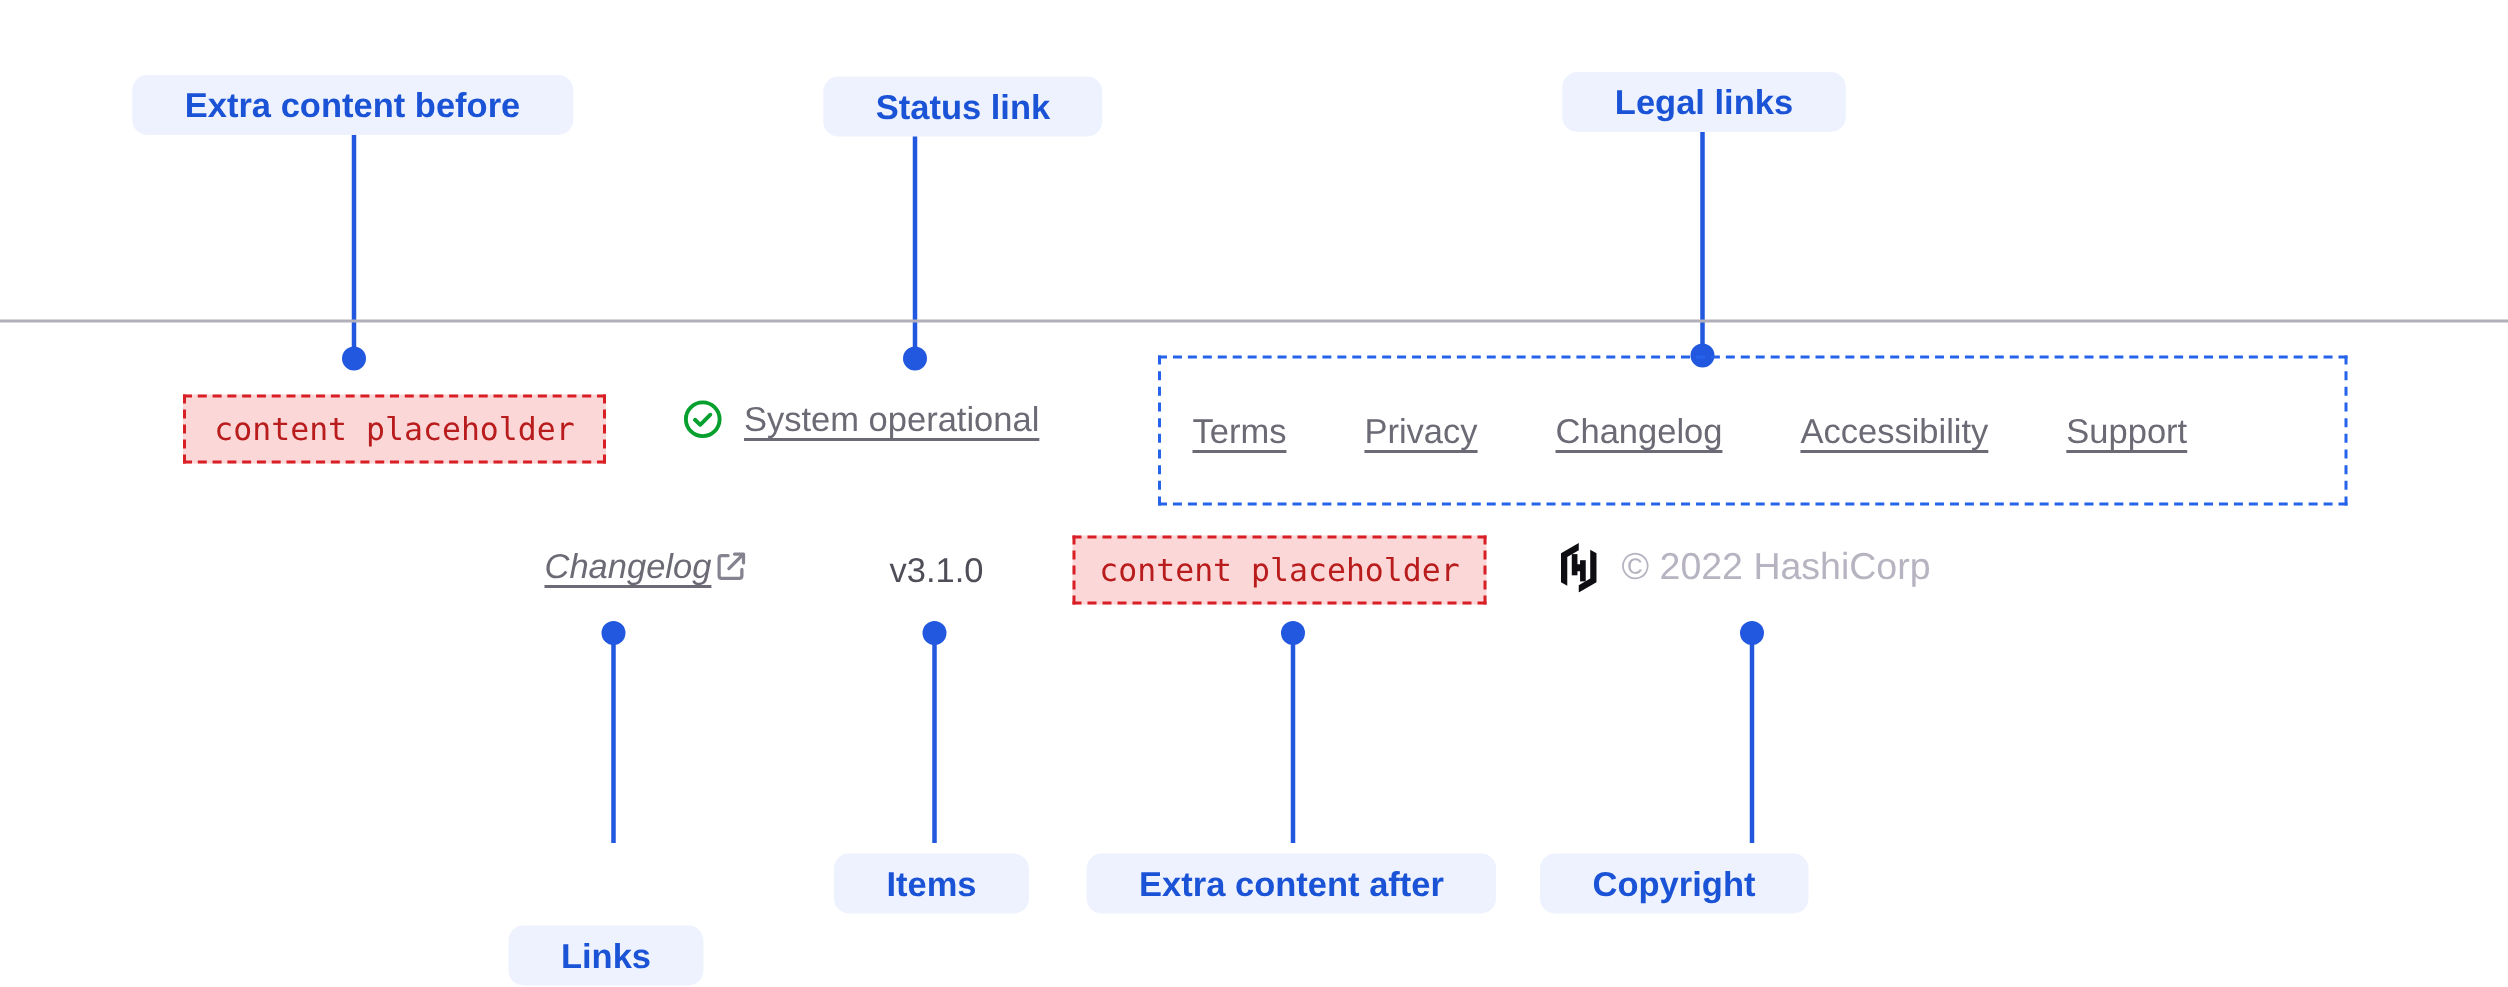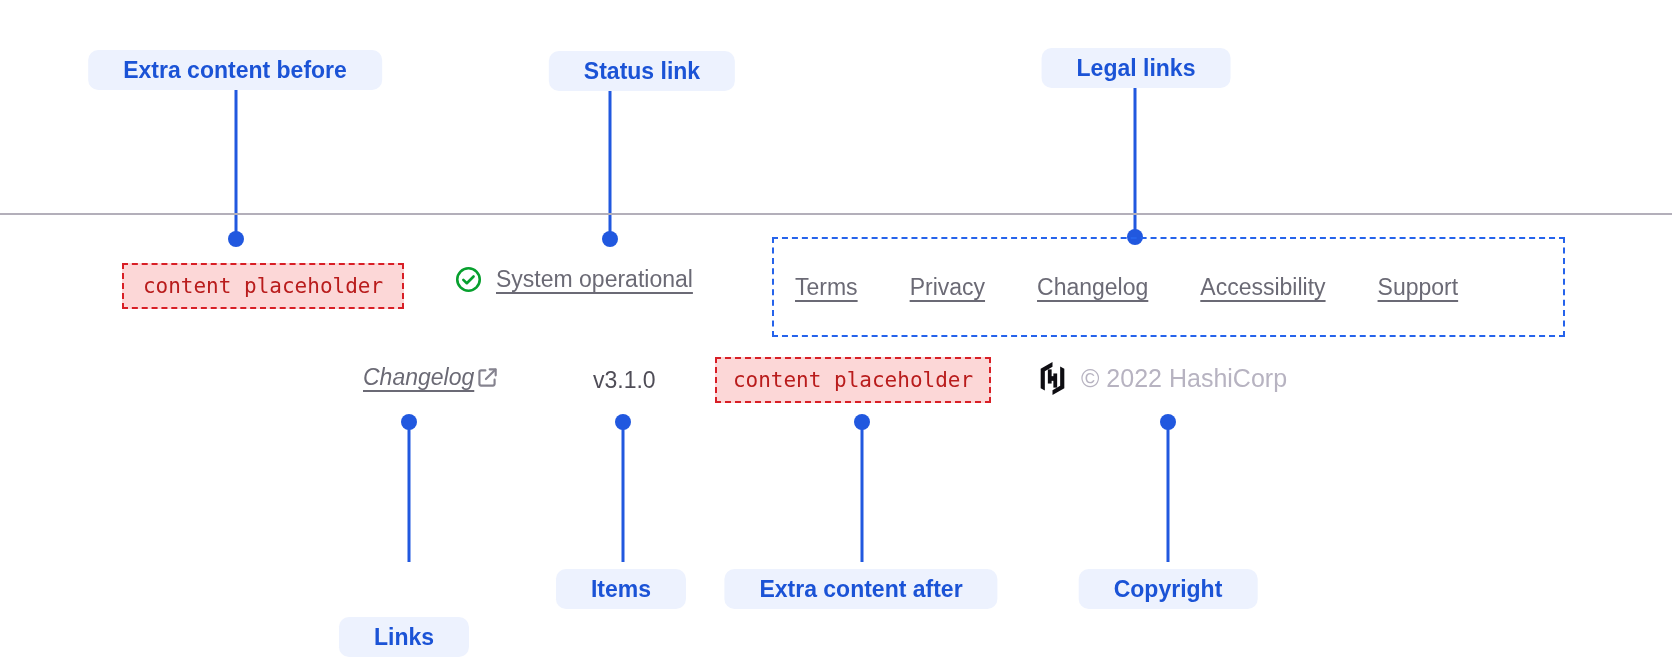--- a/index.html
+++ b/index.html
@@ -116,15 +116,15 @@
 
   <div class="dot" style="left:862px;top:422px;"></div>
   <div class="vline" style="left:862px;top:422px;height:140px;"></div>
 
   <div class="dot" style="left:1168px;top:422px;"></div>
   <div class="vline" style="left:1168px;top:422px;height:140px;"></div>
 
   <div class="pill" style="left:404px;top:569px;margin-top:48px;">Links</div>
   <div class="pill" style="left:621px;top:569px;">Items</div>
   <div class="pill" style="left:861px;top:569px;">Extra content after</div>
-  <div class="pill" style="left:1168px;top:569px;">Copyright</div>
+  <div class="pill" style="left:1116px;top:569px;">Copyright</div>
 
 </div>
 
 </body></html>

